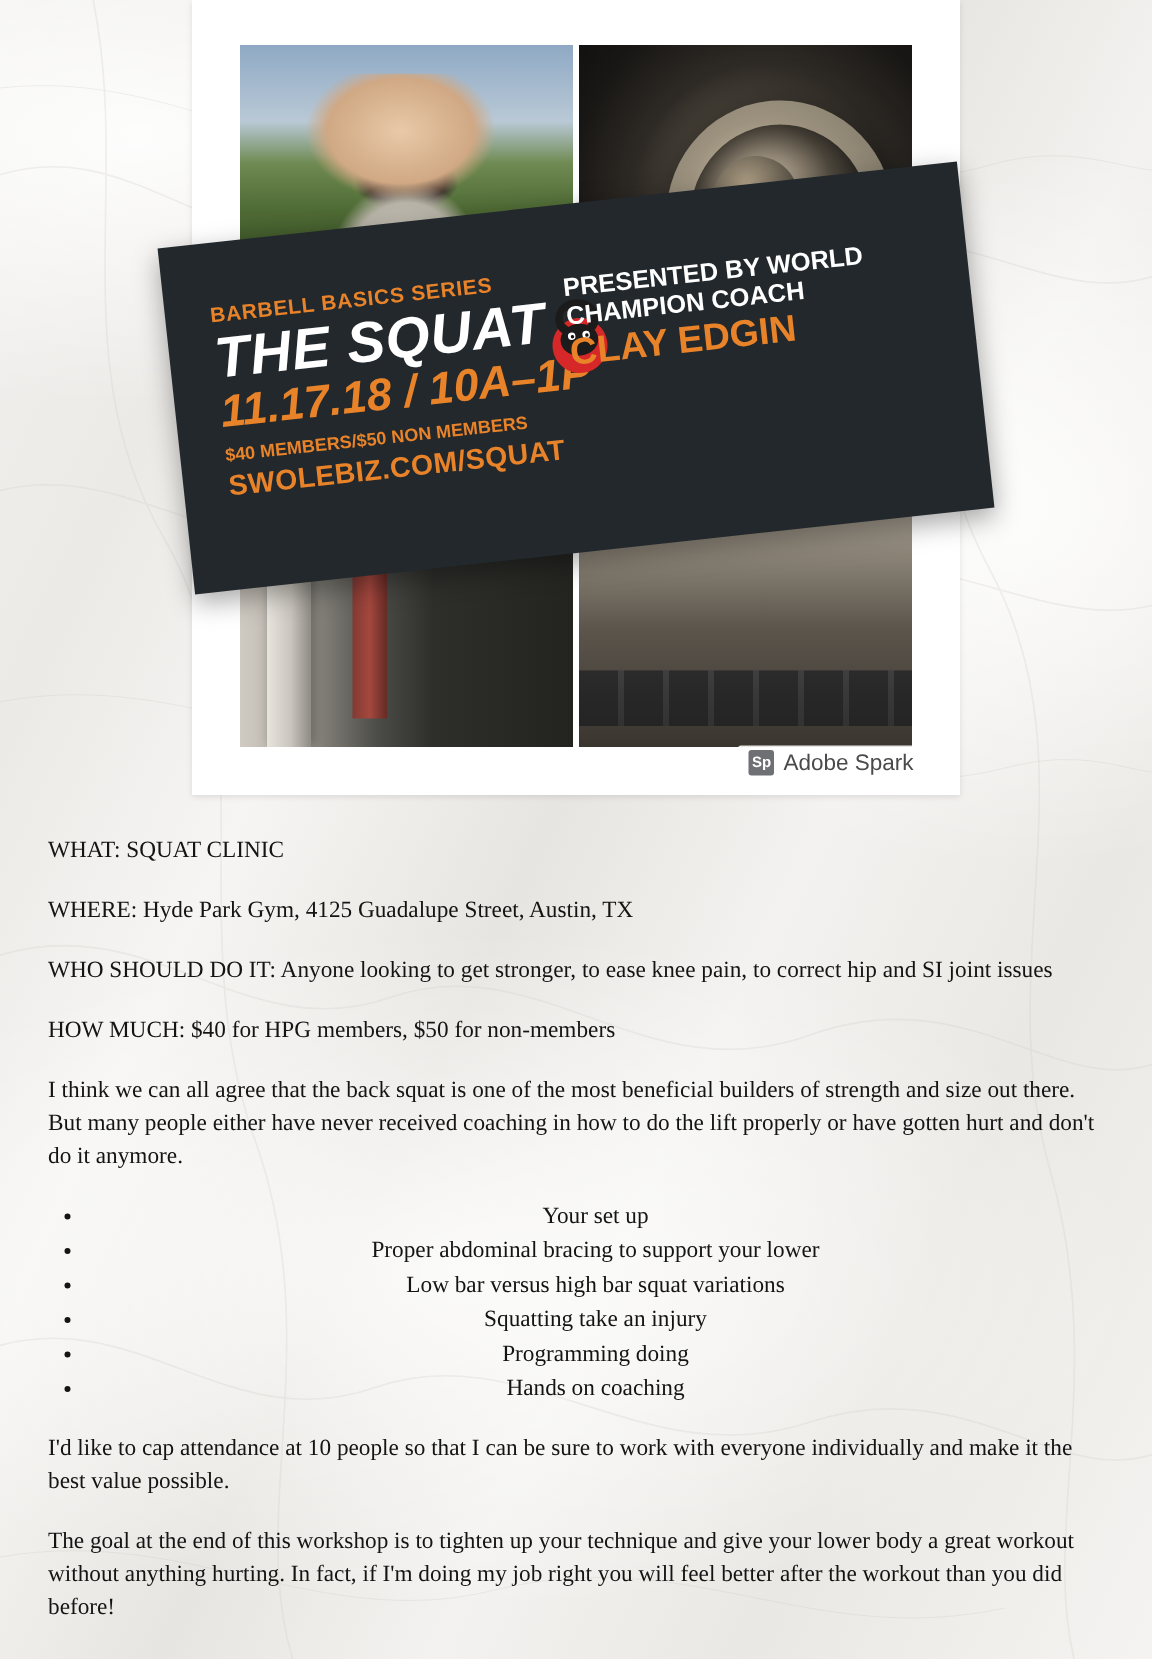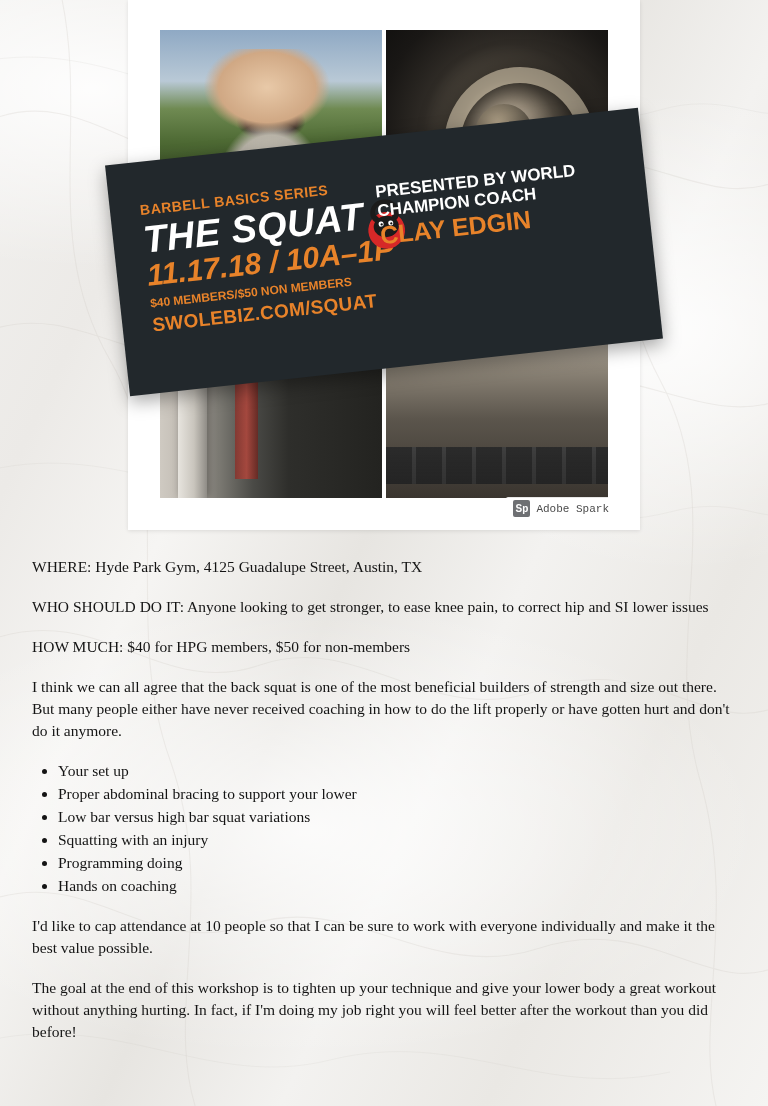--- a/index.html
+++ b/index.html
@@ -300,22 +300,22 @@
     color: #fff;
     font-family: "Liberation Sans", sans-serif;
     font-size: 10px;
     font-weight: bold;
     display: flex;
     align-items: center;
     justify-content: center;
     border-radius: 2px;
   }
   .spark-label {
-    font-family: Liberation Mono, monospace;
-    font-size: 11px;
+    font-family: Liberation Sans, sans-serif;
+    font-size: 15px;
     color: #4a4a4a;
   }
 
   
   .content {
     width: 740px;
     margin: 26px auto 0 auto;
     padding: 0 18px 30px 18px;
     box-sizing: border-box;
     font-family: "Liberation Serif", serif;
@@ -325,20 +325,21 @@
   }
   .content p {
     margin: 0 0 18px 0;
   }
   .content ul {
     margin: 0 0 18px 0;
     padding-left: 26px;
   }
   .content li {
     margin: 0 0 1px 0;
+    text-align: center;
   }
 </style>
 </head>
 <body>
 
 <svg class="veins" viewBox="0 0 768 1106" preserveAspectRatio="none">
   <g stroke="#cfcac4" fill="none" stroke-width="1.1" opacity="0.55">
     <path d="M-10,120 C90,80 150,190 250,150 C340,115 400,210 520,170 C640,130 700,215 780,180"></path>
     <path d="M-10,330 C80,300 140,380 230,350 C330,318 420,420 520,385 C620,350 700,430 780,400"></path>
     <path d="M-10,640 C100,600 160,700 260,665 C360,630 430,730 540,690 C650,650 710,740 780,705"></path>
@@ -399,31 +400,32 @@
 
       <div class="spark-badge">
         <span class="spark-sq">Sp</span>
         <span class="spark-label">Adobe Spark</span>
       </div>
 
     </div>
   </div>
 
   <div class="content">
+    <p>WHAT: SQUAT CLINIC</p>
     <p>WHERE: Hyde Park Gym, 4125 Guadalupe Street, Austin, TX</p>
-    <p>WHO SHOULD DO IT: Anyone looking to get stronger, to ease knee pain, to correct hip and SI lower issues</p>
+    <p>WHO SHOULD DO IT: Anyone looking to get stronger, to ease knee pain, to correct hip and SI joint issues</p>
     <p>HOW MUCH: $40 for HPG members, $50 for non-members</p>
 
     <p>I think we can all agree that the back squat is one of the most beneficial builders of strength and size out there. But many people either have never received coaching in how to do the lift properly or have gotten hurt and don't do it anymore.</p>
 
     <ul>
       <li>Your set up</li>
       <li>Proper abdominal bracing to support your lower</li>
       <li>Low bar versus high bar squat variations</li>
-      <li>Squatting with an injury</li>
+      <li>Squatting take an injury</li>
       <li>Programming doing</li>
       <li>Hands on coaching</li>
     </ul>
 
     <p>I'd like to cap attendance at 10 people so that I can be sure to work with everyone individually and make it the best value possible.</p>
     <p>The goal at the end of this workshop is to tighten up your technique and give your lower body a great workout without anything hurting. In fact, if I'm doing my job right you will feel better after the workout than you did before!</p>
   </div>
 
 </div>
 

